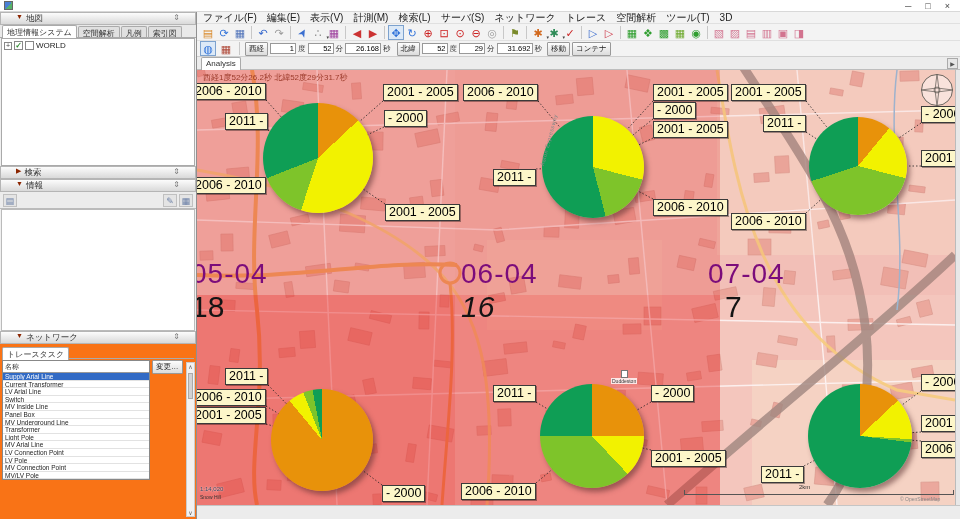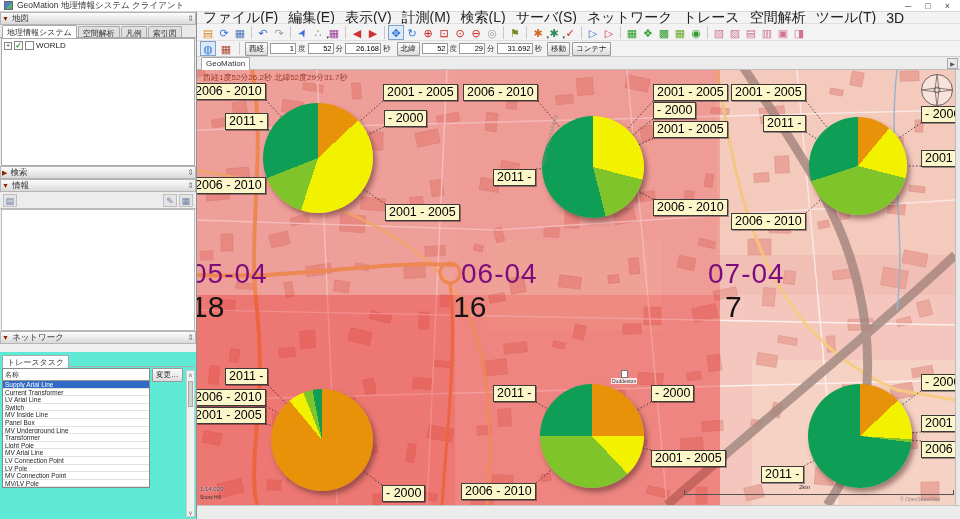--- a/index.html
+++ b/index.html
@@ -13,62 +13,62 @@
              background:linear-gradient(135deg,#4a7fd4 50%,#57b26a 50%); border:1px solid #666; }
   #apptitle { font-size:8.5px; color:#333; }
   #winbtns { margin-left:auto; display:flex; gap:14px; font-size:9px; color:#444; padding-right:6px; }
   #winbtns span { cursor:default; line-height:10px; }
   
   #bodyrow { position:absolute; left:0; top:12px; width:960px; height:507px; display:flex; }
   
   #sidebar { width:197px; height:507px; background:#f0f0f0; border-right:1px solid #909090;
              display:flex; flex-direction:column; }
   .panelhdr { height:13px; background:linear-gradient(#fcfcfc,#d9d9d9); border:1px solid #b5b5b5;
-              display:flex; align-items:center; padding:0 1px; font-size:8.5px; color:#333; }
+              display:flex; align-items:flex-start; padding:0 15px; font-size:8.5px; color:#333; }
   .panelhdr .arr { color:#8b2500; font-size:7px; margin-right:3px; }
   .panelhdr .pin { margin-left:auto; color:#777; font-size:8px; }
   .tabstrip { display:flex; align-items:flex-end; height:13px; background:#e9e9e9;
               border-bottom:1px solid #aaa; padding-left:2px; }
   .tab { border:1px solid #aaa; border-bottom:none; background:#e0e0e0; padding:1px 4px 0 4px;
          font-size:8px; height:11px; margin-right:1px; border-radius:2px 2px 0 0; color:#333; white-space:nowrap;}
   .tab.active { background:#fff; height:13px; position:relative; top:1px; }
   #maptree { flex:0 0 128px; background:#fff; border:1px solid #aaa; margin:0 1px; padding:2px; }
   .treerow { display:flex; align-items:center; gap:2px; font-size:8px; }
   .expbox { width:8px; height:8px; border:1px solid #888; background:#fff; font-size:7px;
             line-height:6px; text-align:center; color:#444; }
   .chk { width:9px; height:9px; border:1px solid #888; background:#fff; font-size:8px;
          line-height:8px; text-align:center; color:#2e8b2e; font-weight:bold; }
   #infobar { height:17px; background:#ececec; border-bottom:1px solid #bbb; display:flex;
              align-items:center; padding:0 3px; gap:2px; }
   .smicon { width:14px; height:13px; border:1px solid #c0c0c0; background:#e4e4e4; text-align:center;
             line-height:12px; font-size:9px; color:#6a7fa6; }
   #infobar .right { margin-left:auto; display:flex; gap:2px; }
   #infoblank { flex:0 0 122px; background:#fff; border:1px solid #bbb; margin:0 1px; }
-  #netbody { flex:1; background:#5eead4; position:relative; padding:2px 2px 0 2px;margin-top:8px; }
+  #netbody { flex:1; background:#f97316; position:relative; padding:2px 2px 0 2px; }
   #nettask { display:flex; height:13px; border-bottom:1px solid #aaa; }
   #netlistwrap { display:flex; margin-top:1px; }
   #netlist { width:148px; background:#fff; border:1px solid #888; }
   #netlist .hdr { height:12px; border-bottom:1px solid #999; background:#fff; font-size:7px;
                   padding:1px 2px; color:#333; }
   .netrow { height:7.6px; font-size:6.5px; line-height:7.4px; padding:0 2px; border-bottom:1px solid #e2e2e2;
             white-space:nowrap; overflow:hidden; color:#222; }
   .netrow.sel { background:#316AC5; color:#fff; }
   #chgcol { width:40px; padding-left:2px; }
   .btn { border:1px solid #999; background:linear-gradient(#fdfdfd,#dcdcdc); font-size:7.5px;
          padding:1px 3px; color:#222; border-radius:1px; white-space:nowrap; }
   #netscroll { position:absolute; right:1px; top:18px; bottom:2px; width:9px; background:#f2f2f2;
                border:1px solid #ccc; font-size:6px; color:#666; text-align:center; }
   #netscroll .thumb { position:absolute; left:1px; right:1px; top:10px; height:26px; background:#d2d2d2;
                       border:1px solid #aaa; }
   #netscroll .dn { position:absolute; bottom:0; left:0; right:0; }
   
   #main { flex:1; display:flex; flex-direction:column; }
   #menubar { height:12px; background:#f3f3f3; display:flex; align-items:center; gap:10px;
              padding:0 6px; border-bottom:1px solid #e0e0e0; }
-  .menuitem { font-size:14px; color:#222; white-space:nowrap; }
+  .menuitem { font-size:10px; color:#222; white-space:nowrap; }
   #toolbar1 { height:17px; background:#f3f3f3; display:flex; align-items:center; padding:0 3px;
               border-bottom:1px solid #e0e0e0; }
   .icnbtn { width:16px; height:15px; text-align:center; line-height:14px; font-size:11px;
             border:1px solid transparent; position:relative; }
   .icnbtn.pressed { border:1px solid #7da2ce; background:#dce9f7; }
   .icnbtn .dd { position:absolute; right:-4px; top:4px; font-size:5px; color:#444; }
   .tsep { width:1px; height:13px; background:#c8c8c8; margin:0 3px; }
   #toolbar2 { height:16px; background:#f3f3f3; display:flex; align-items:center; gap:2px;
               padding:0 3px; border-bottom:1px solid #cfcfcf; font-size:7.5px; }
   #toolbar2 input { width:26px; height:11px; border:1px solid #999; font-size:7.5px; text-align:right;
@@ -110,21 +110,20 @@
   #compass { position:absolute; left:722px; top:2px; }
   #statusbar { height:14px; background:#ececec; border-top:1px solid #c5c5c5; }
 </style>
 </head>
 <body>
 
 <div id="win">
 
   <div id="titlebar">
     <div id="appicon"></div>
-    <div id="apptitle">GeoMation 地理情報システム クライアント</div>
     <div id="winbtns">
       <span>─</span>
       <span>□</span>
       <span>×</span>
     </div>
   </div>
 
   <div id="bodyrow">
 
     <div id="sidebar">
@@ -281,21 +280,21 @@
         <span class="unit">度</span>
         <input value="29" style="">
         <span class="unit">分</span>
         <input class="wide" value="31.692" style="">
         <span class="unit">秒</span>
         <button class="btn" style="margin-left:3px">移動</button>
         <button class="btn">コンテナ</button>
       </div>
 
       <div id="maptabs">
-        <div class="tab active">GeoMation</div>
+        <div class="tab active">Analysis</div>
         <div id="tabright">▶</div>
       </div>
 
       <div id="mapouter">
         <div id="mapview">
           <svg id="basemap" width="758" height="435">
             <rect width="758" height="435" fill="#f4c9bf"></rect>
             <rect x="520" y="0" width="238" height="185" fill="#f6d6c6"></rect>
             <rect x="555" y="290" width="203" height="145" fill="#f5d6c6"></rect>
             <rect x="290" y="170" width="175" height="90" fill="#f6d2c2"></rect>
@@ -483,21 +482,21 @@
               <div class="tint" style="left: 258px; top: 0px; width: 265px; height: 225px; background: rgba(228, 80, 80, 0.37);"></div>
               <div class="tint" style="left: 523px; top: 0px; width: 235px; height: 225px; background: rgba(238, 140, 140, 0.16);"></div>
               <div class="tint" style="left: 0px; top: 225px; width: 258px; height: 210px; background: rgba(230, 45, 45, 0.52);"></div>
               <div class="tint" style="left: 258px; top: 225px; width: 265px; height: 210px; background: rgba(230, 50, 50, 0.45);"></div>
               <div class="tint" style="left: 523px; top: 225px; width: 235px; height: 210px; background: rgba(244, 180, 180, 0.1);"></div>
             </div>
           <div id="codelayer">
               <div class="regioncode" style="left: -6px; top: 188px;">05-04</div>
               <div class="regioncount" style="left: -6px; top: 220px;">18</div>
               <div class="regioncode" style="left: 264px; top: 188px;">06-04</div>
-              <div class="regioncount" style="left: 256px; top: 220px;">16</div>
+              <div class="regioncount" style="left: 264px; top: 220px; font-style: italic;">16</div>
               <div class="regioncode" style="left: 511px; top: 188px;">07-04</div>
               <div class="regioncount" style="left: 528px; top: 220px;">7</div>
             </div>
           <div id="pielayer">
               <div class="pie" style="left: 66px; top: 33px; width: 110px; height: 110px; background: conic-gradient(rgb(232, 146, 10) 0%, rgb(232, 146, 10) 13%, rgb(242, 242, 0) 13%, rgb(242, 242, 0) 55%, rgb(126, 196, 42) 55%, rgb(126, 196, 42) 69%, rgb(15, 158, 85) 69%, rgb(15, 158, 85) 100%);"></div>
               <div class="pie" style="left: 345px; top: 46px; width: 102px; height: 102px; background: conic-gradient(rgb(242, 242, 0) 0%, rgb(242, 242, 0) 29%, rgb(126, 196, 42) 29%, rgb(126, 196, 42) 46%, rgb(15, 158, 85) 46%, rgb(15, 158, 85) 100%);"></div>
               <div class="pie" style="left: 612px; top: 47px; width: 98px; height: 98px; background: conic-gradient(rgb(232, 146, 10) 0%, rgb(232, 146, 10) 11%, rgb(242, 242, 0) 11%, rgb(242, 242, 0) 29%, rgb(126, 196, 42) 29%, rgb(126, 196, 42) 70%, rgb(15, 158, 85) 70%, rgb(15, 158, 85) 100%);"></div>
               <div class="pie" style="left: 74px; top: 319px; width: 102px; height: 102px; background: conic-gradient(rgb(232, 146, 10) 0%, rgb(232, 146, 10) 89%, rgb(242, 242, 0) 89%, rgb(242, 242, 0) 94%, rgb(126, 196, 42) 94%, rgb(126, 196, 42) 97%, rgb(15, 158, 85) 97%, rgb(15, 158, 85) 100%);"></div>
               <div class="pie" style="left: 343px; top: 314px; width: 104px; height: 104px; background: conic-gradient(rgb(232, 146, 10) 0%, rgb(232, 146, 10) 25%, rgb(242, 242, 0) 25%, rgb(242, 242, 0) 38%, rgb(126, 196, 42) 38%, rgb(126, 196, 42) 75%, rgb(15, 158, 85) 75%, rgb(15, 158, 85) 100%);"></div>
               <div class="pie" style="left: 611px; top: 314px; width: 104px; height: 104px; background: conic-gradient(rgb(232, 146, 10) 0%, rgb(232, 146, 10) 13%, rgb(242, 242, 0) 13%, rgb(242, 242, 0) 26%, rgb(126, 196, 42) 26%, rgb(126, 196, 42) 27%, rgb(15, 158, 85) 27%, rgb(15, 158, 85) 100%);"></div>

